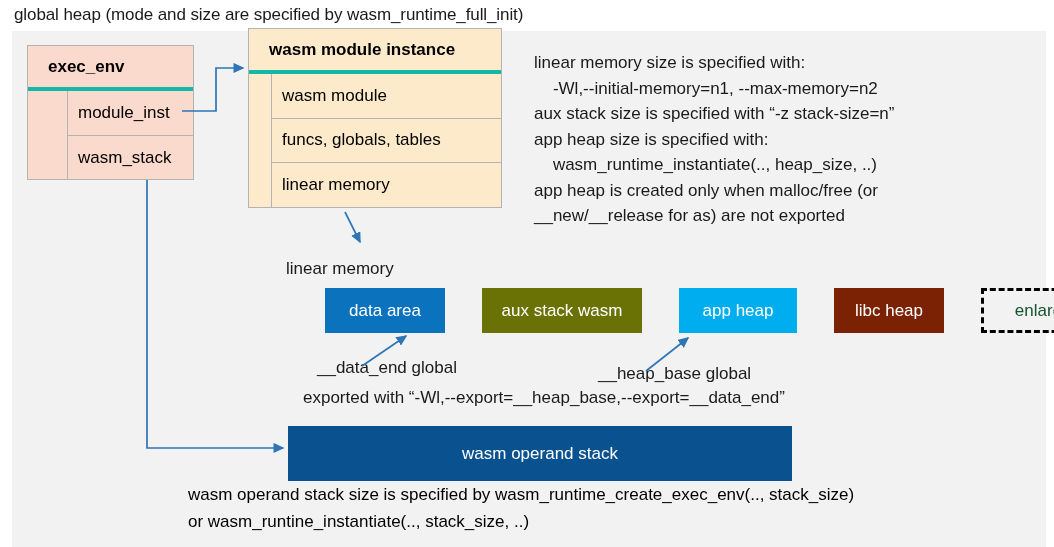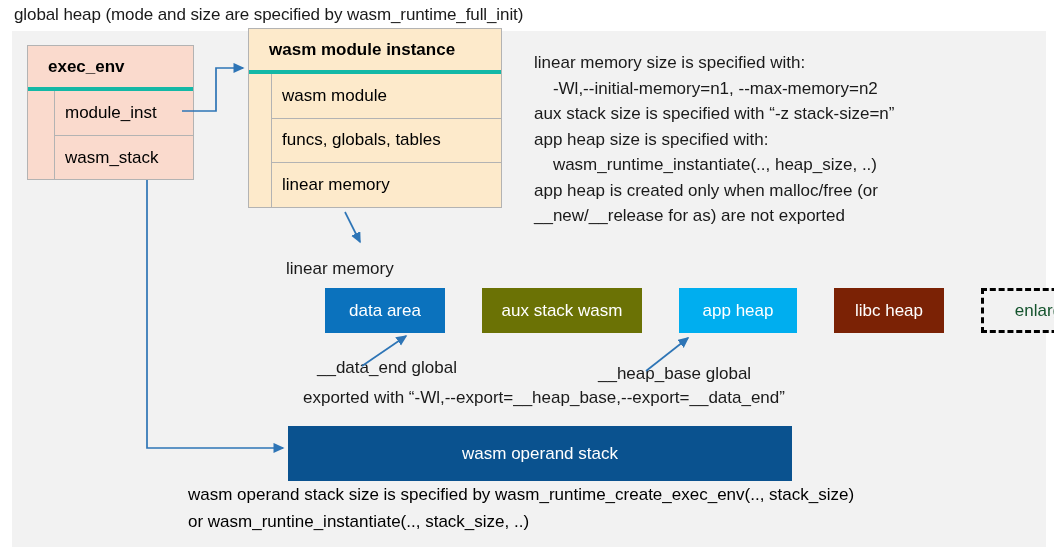--- a/index.html
+++ b/index.html
@@ -80,21 +80,21 @@
   }
   .struct-field:last-child { border-bottom: none; }
 
   
   #exec-env-box {
     left: 27px; top: 45px;
     width: 167px; height: 135px;
     background: #fadacd;
   }
   #exec-env-box .struct-header { height: 45px; }
-  #exec-env-box .struct-body { height: 89px; }
+  #exec-env-box .struct-body { height: 89px; padding-left: 13px; }
   #exec-env-box .struct-gutter { width: 27px; }
   #exec-env-box .struct-field { height: 44.5px; }
 
   
   #module-inst-box {
     left: 248px; top: 28px;
     width: 254px; height: 180px;
     background: #fdeacb;
   }
   #module-inst-box .struct-header { height: 45px; }

